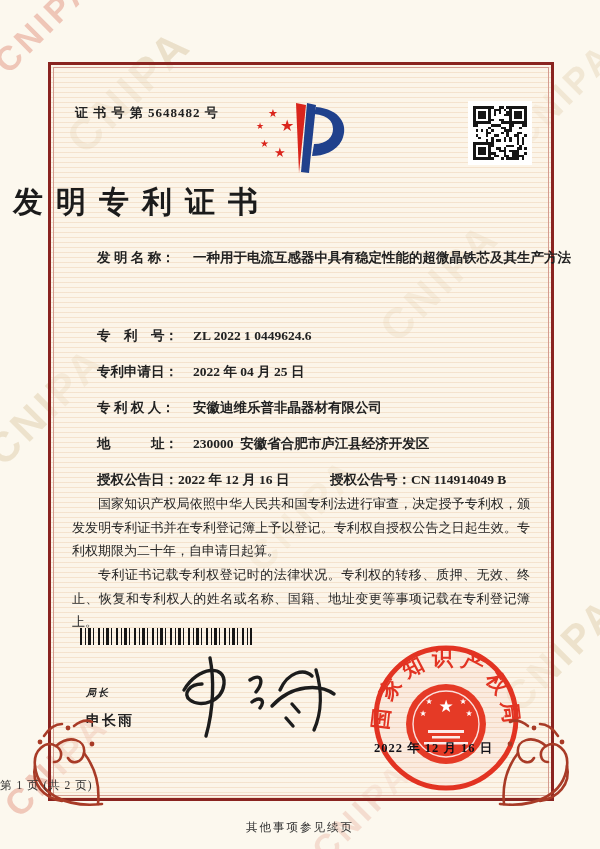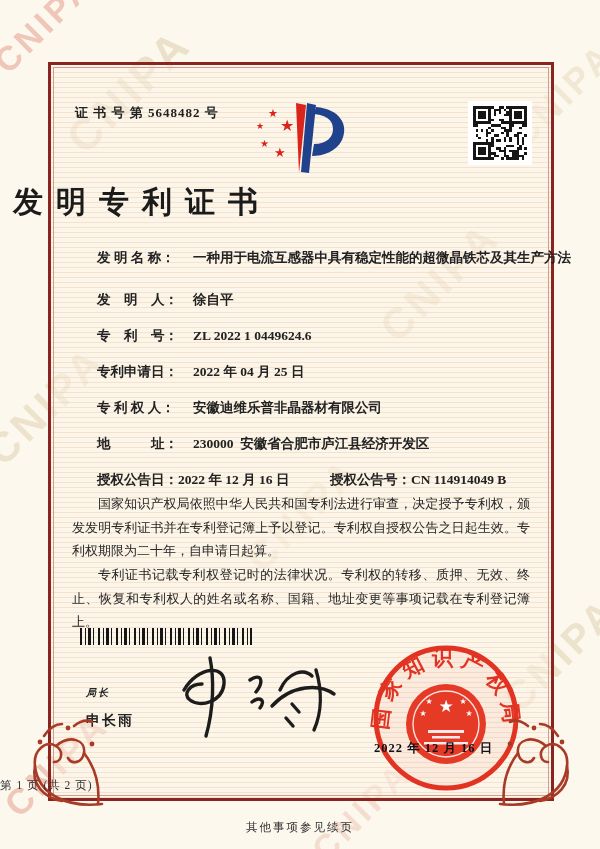--- a/index.html
+++ b/index.html
@@ -269,23 +269,20 @@
     <polygon points="44,4 54,6 47,74" fill="#da251c"></polygon>
     <polygon points="55,4 64,6 57,74 49,73" fill="#20418c"></polygon>
     <path d="M64,8 C88,10 97,26 90,41 C84,53 71,57 60,57 L62,45 C75,45 81,38 81,30 C81,19 71,16 62,15 Z" fill="#20418c"></path>
   </svg>
 
   <div class="title">发明专利证书</div>
 
   <div class="field-row" style="top:249px">
     <span class="flabel">发 明 名 称：</span><span class="fvalue">一种用于电流互感器中具有稳定性能的超微晶铁芯及其生产方法</span>
   </div>
-  <div class="field-row" style="top:291px">
-    <span class="flabel">发　明　人：</span><span class="fvalue">徐自平</span>
-  </div>
   <div class="field-row" style="top:327px">
     <span class="flabel">专　利　号：</span><span class="fvalue">ZL 2022 1 0449624.6</span>
   </div>
   <div class="field-row" style="top:363px">
     <span class="flabel">专利申请日：</span><span class="fvalue">2022 年 04 月 25 日</span>
   </div>
   <div class="field-row" style="top:399px">
     <span class="flabel">专 利 权 人：</span><span class="fvalue">安徽迪维乐普非晶器材有限公司</span>
   </div>
   <div class="field-row" style="top:435px">

